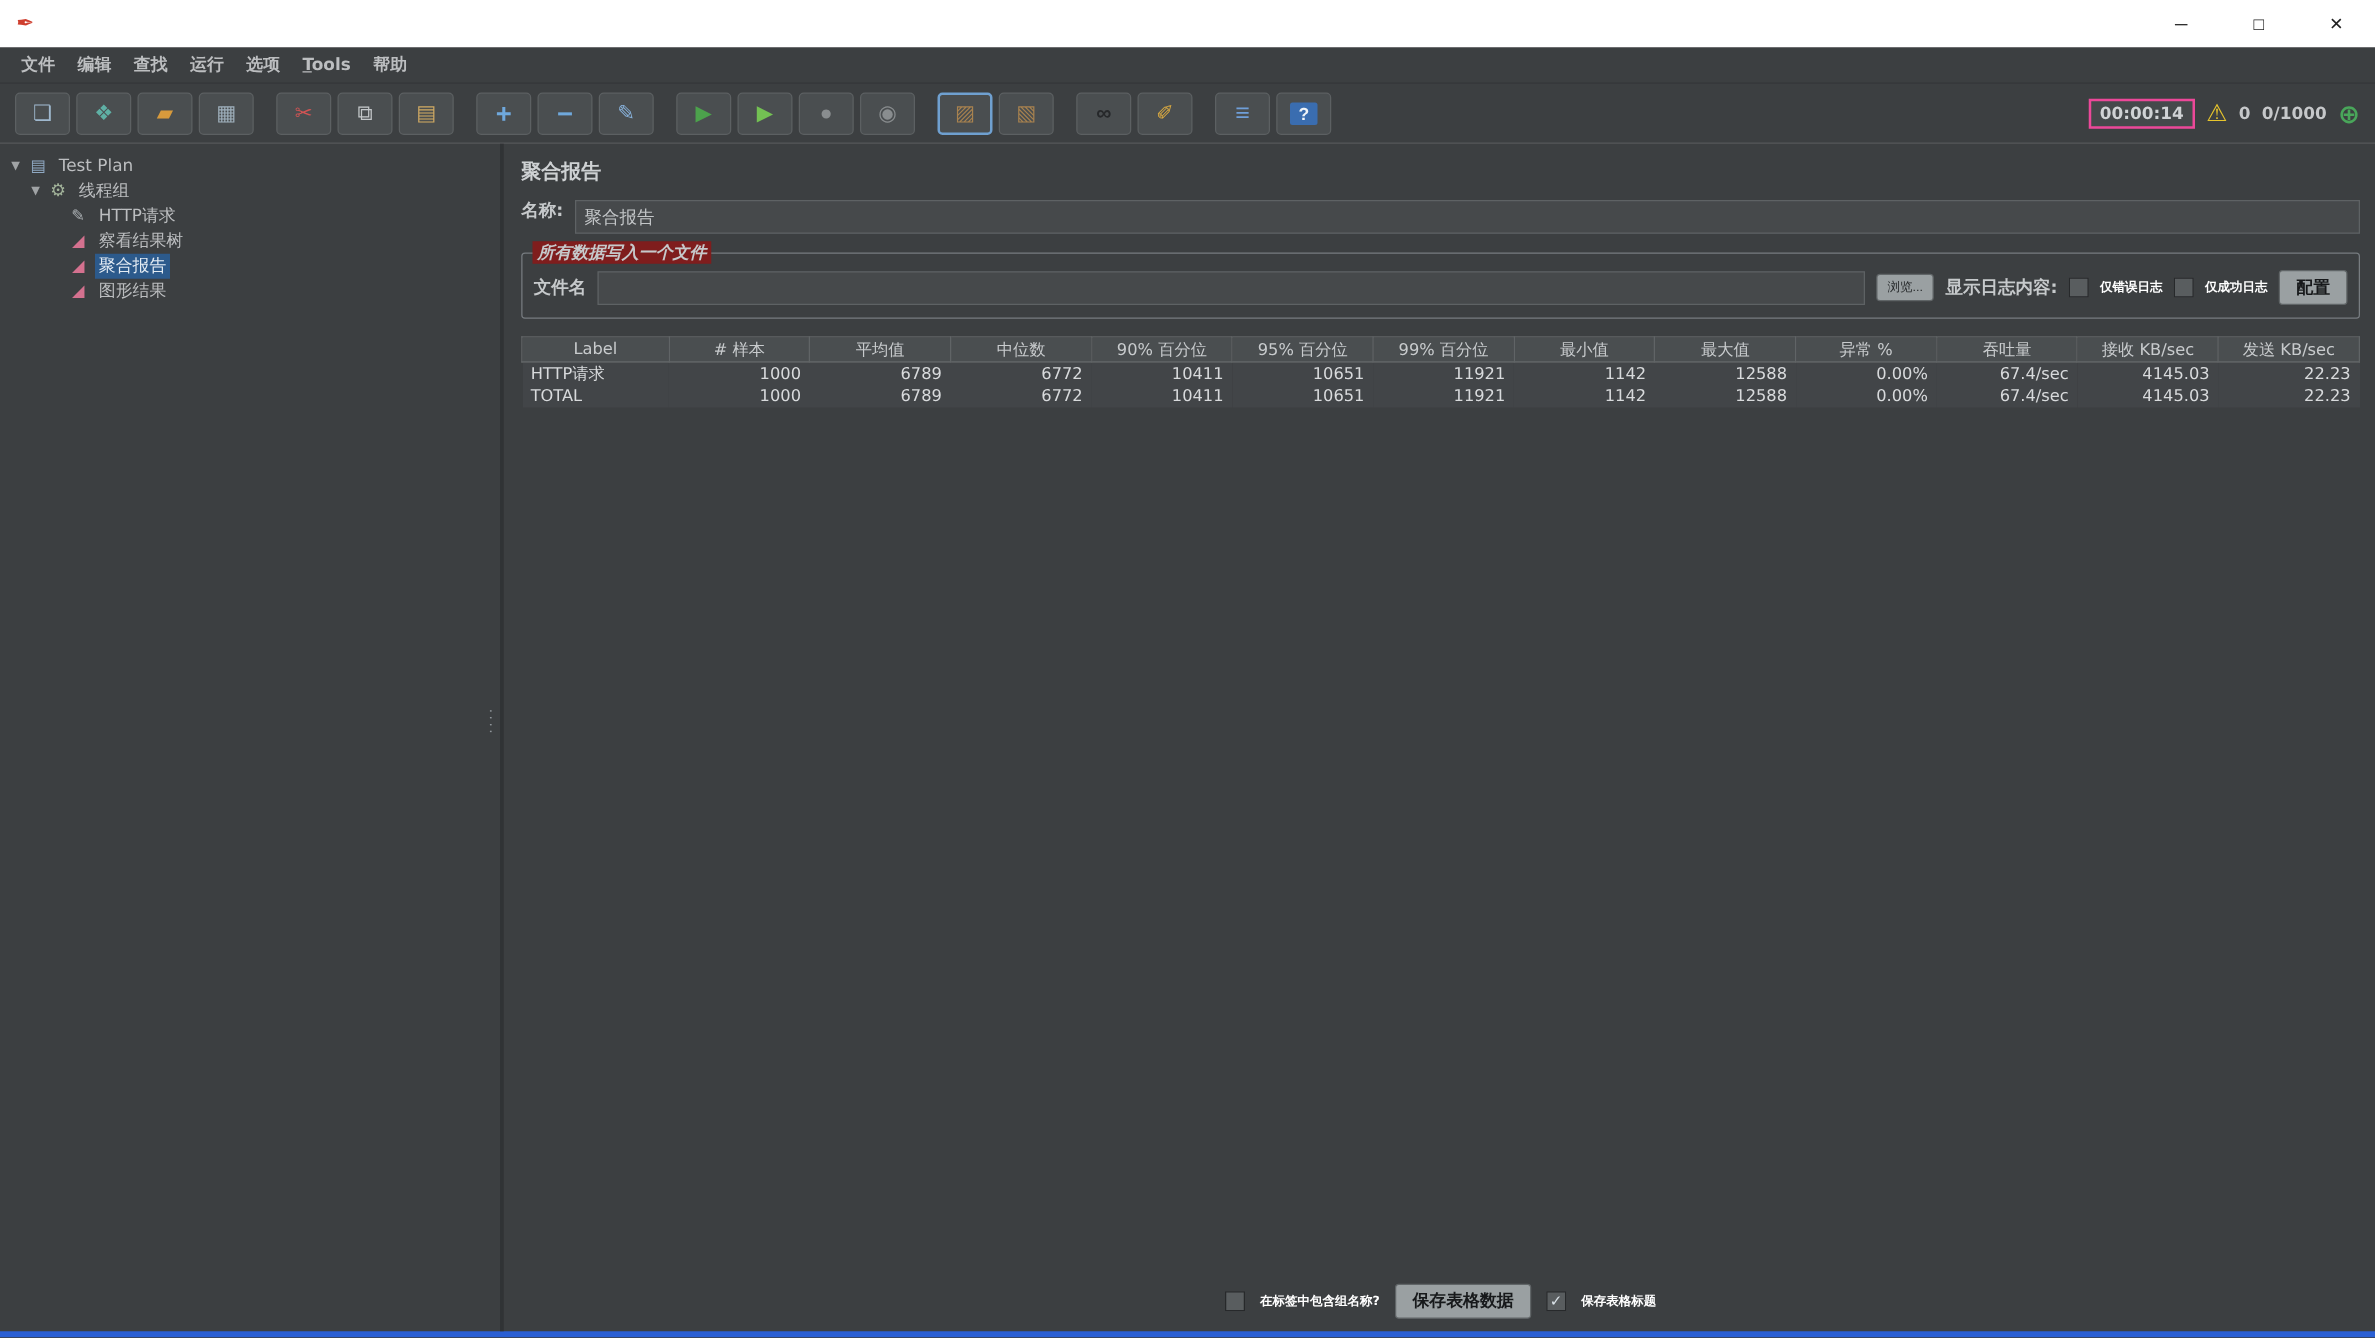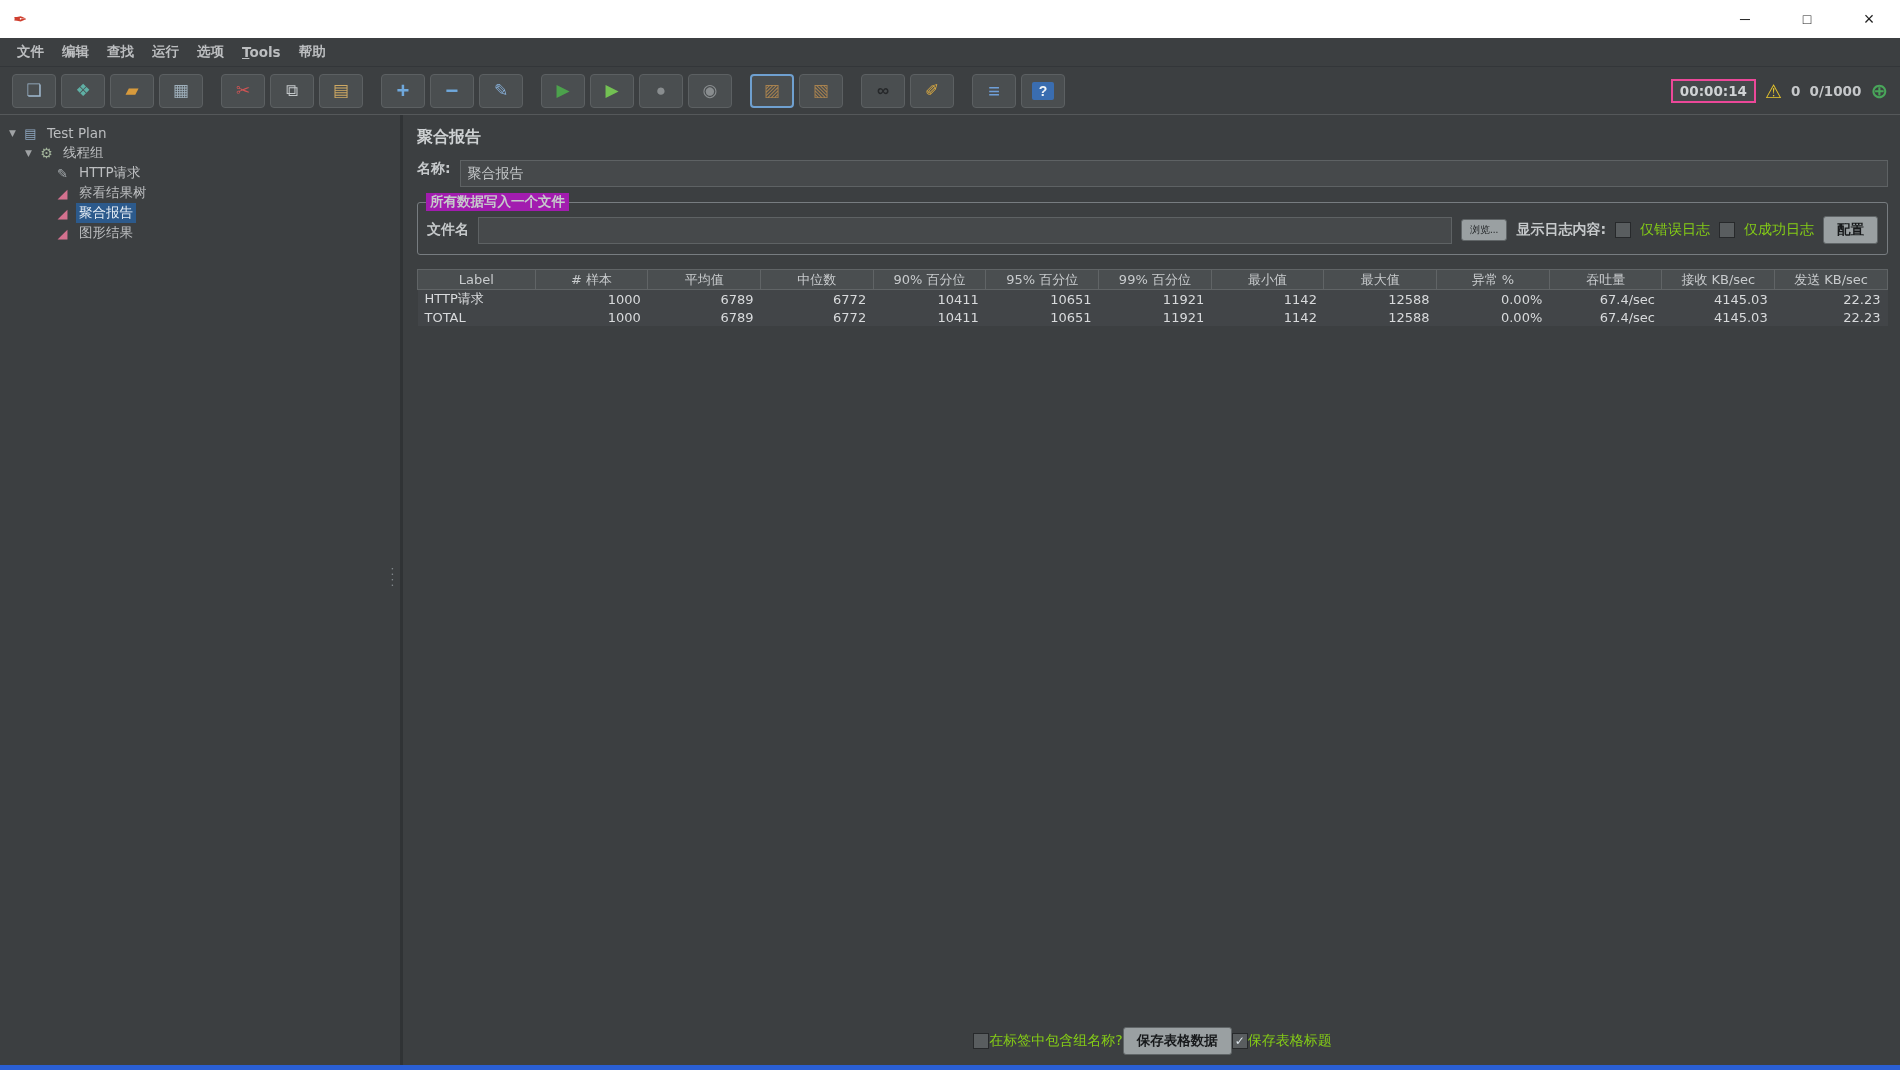--- a/index.html
+++ b/index.html
@@ -47,35 +47,35 @@
   .ti-plan{color:#8fa8c2}.ti-gear{color:#a2b39a;font-size:14px}.ti-pencil{color:#a8adb0}.ti-listener{color:#d4718f}
   .grip{position:absolute;right:1px;top:452px;color:#8f959a;font-size:11px;writing-mode:vertical-rl;letter-spacing:2px;}
 
   
   .content{flex:1;display:flex;flex-direction:column;padding:10px 12px 0 14px;min-width:0;}
   .panel-title{font-size:16px;font-weight:bold;color:#ced1d3;margin:2px 0 12px;}
   .field-row{display:flex;align-items:flex-start;margin-bottom:7px;}
   .field-label{font-weight:bold;font-size:14px;color:#c6c9cb;margin-right:9px;white-space:nowrap;}
   .text-input{flex:1;height:25px;background:#46494b;border:1px solid #5e6264;color:#c3c6c8;font-size:14px;padding:0 7px;font-family:inherit;min-width:0;}
   .group-box{border:1px solid #777c80;border-radius:3px;position:relative;margin:8px 0 12px;padding:13px 9px 10px;}
-  .group-title{position:absolute;top:-10px;left:8px;background:#a21caf;padding:0 4px;font-size:13.5px;font-weight:bold;color:#c6c9cb;}
+  .group-title{position:absolute;top:-10px;left:8px;background:#7f1d1d;padding:0 4px;font-size:13.5px;font-weight:bold;color:#c6c9cb;font-style:italic;}
   .group-row{display:flex;align-items:center;gap:9px;}
   .btn{background:#9aa0a2;border:1px solid #606567;border-radius:3px;color:#17191b;font-weight:bold;font-size:13.5px;padding:4px 13px;font-family:Liberation Sans, sans-serif;cursor:default;white-space:nowrap;}
   .btn-small{font-size:10px;font-weight:normal;padding:3px 8px;color:#26292b;}
   .checkbox{width:14px;height:14px;flex:0 0 auto;background:#595d5f;border:1px solid #27292b;display:inline-flex;align-items:center;justify-content:center;font-size:12px;color:#dce4ea;cursor:default;}
-  .cb-label{font-weight:normal;font-size:14px;color:#84cc16;white-space:nowrap;}
+  .cb-label{font-weight:bold;font-size:10px;color:#ffffff;white-space:nowrap;}
 
   
   .results-table{width:100%;border-collapse:collapse;table-layout:fixed;margin-top:2px;}
   .results-table th{background:#4a4e50;border:1px solid #606466;color:#c8cbcd;font-weight:normal;font-size:13px;height:19px;padding:0 4px;overflow:hidden;white-space:nowrap;}
   .results-table td{background:#424548;color:#d8dadc;font-size:13px;height:18px;padding:0 7px;overflow:hidden;white-space:nowrap;}
   td.num{text-align:right;}
 
   
-  .footer{margin-top:auto;height:48px;display:flex;align-items:center;justify-content:center;flex:0 0 auto;}
+  .footer{margin-top:auto;height:48px;display:flex;align-items:center;justify-content:center;gap:12px;flex:0 0 auto;}
   .bottom-accent{height:5px;background:#2a5fd4;flex:0 0 auto;}
 </style>
 </head>
 <body>
 
 <div class="titlebar">
   <span class="app-icon">✒</span>
   <div class="win-controls">
     <button class="win-btn">
         <span>─</span>

